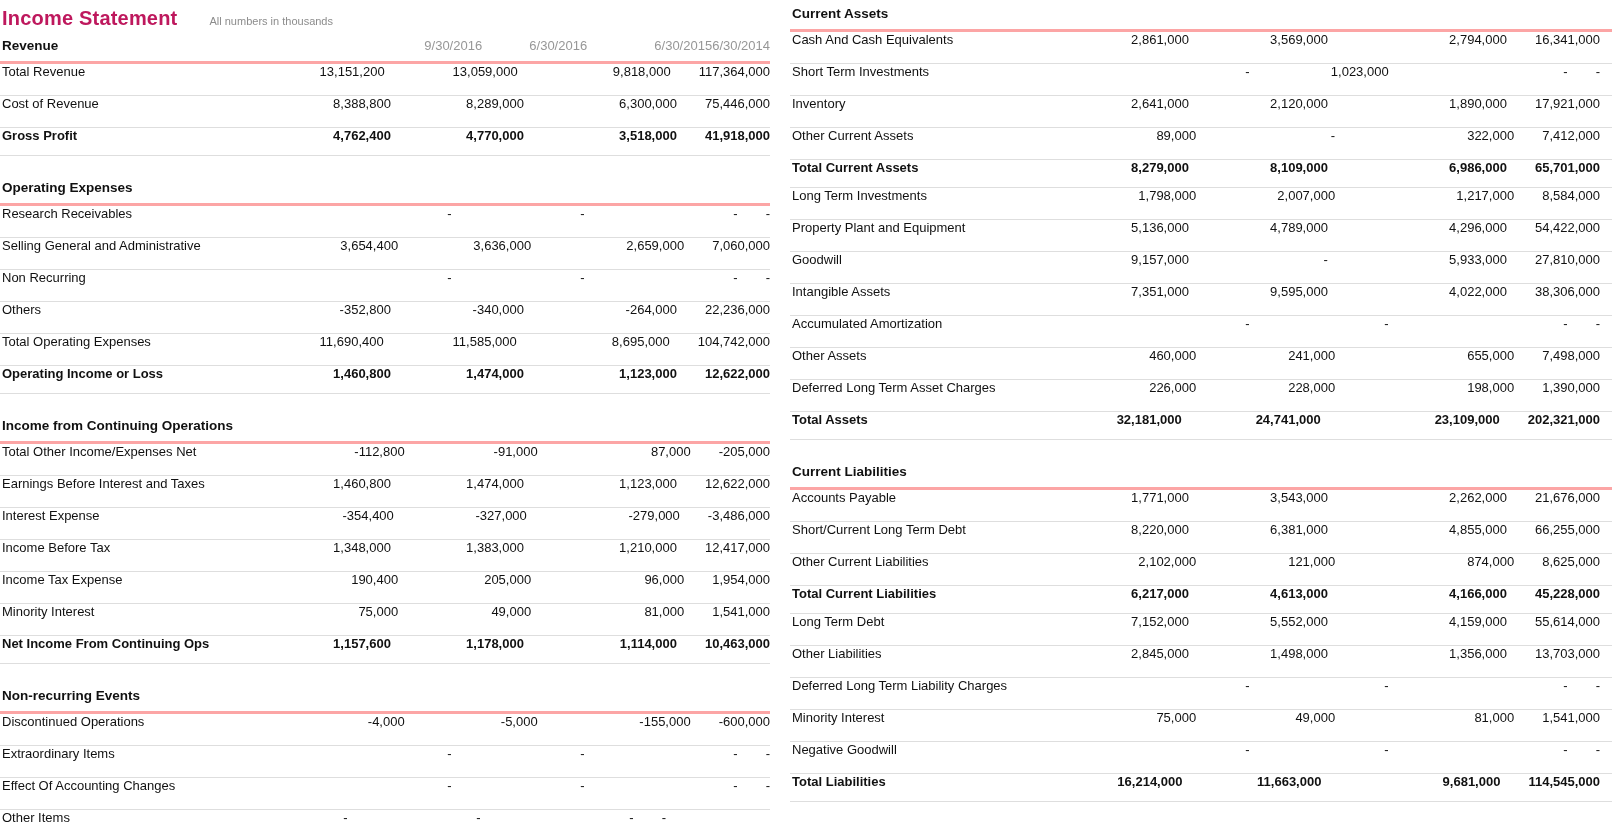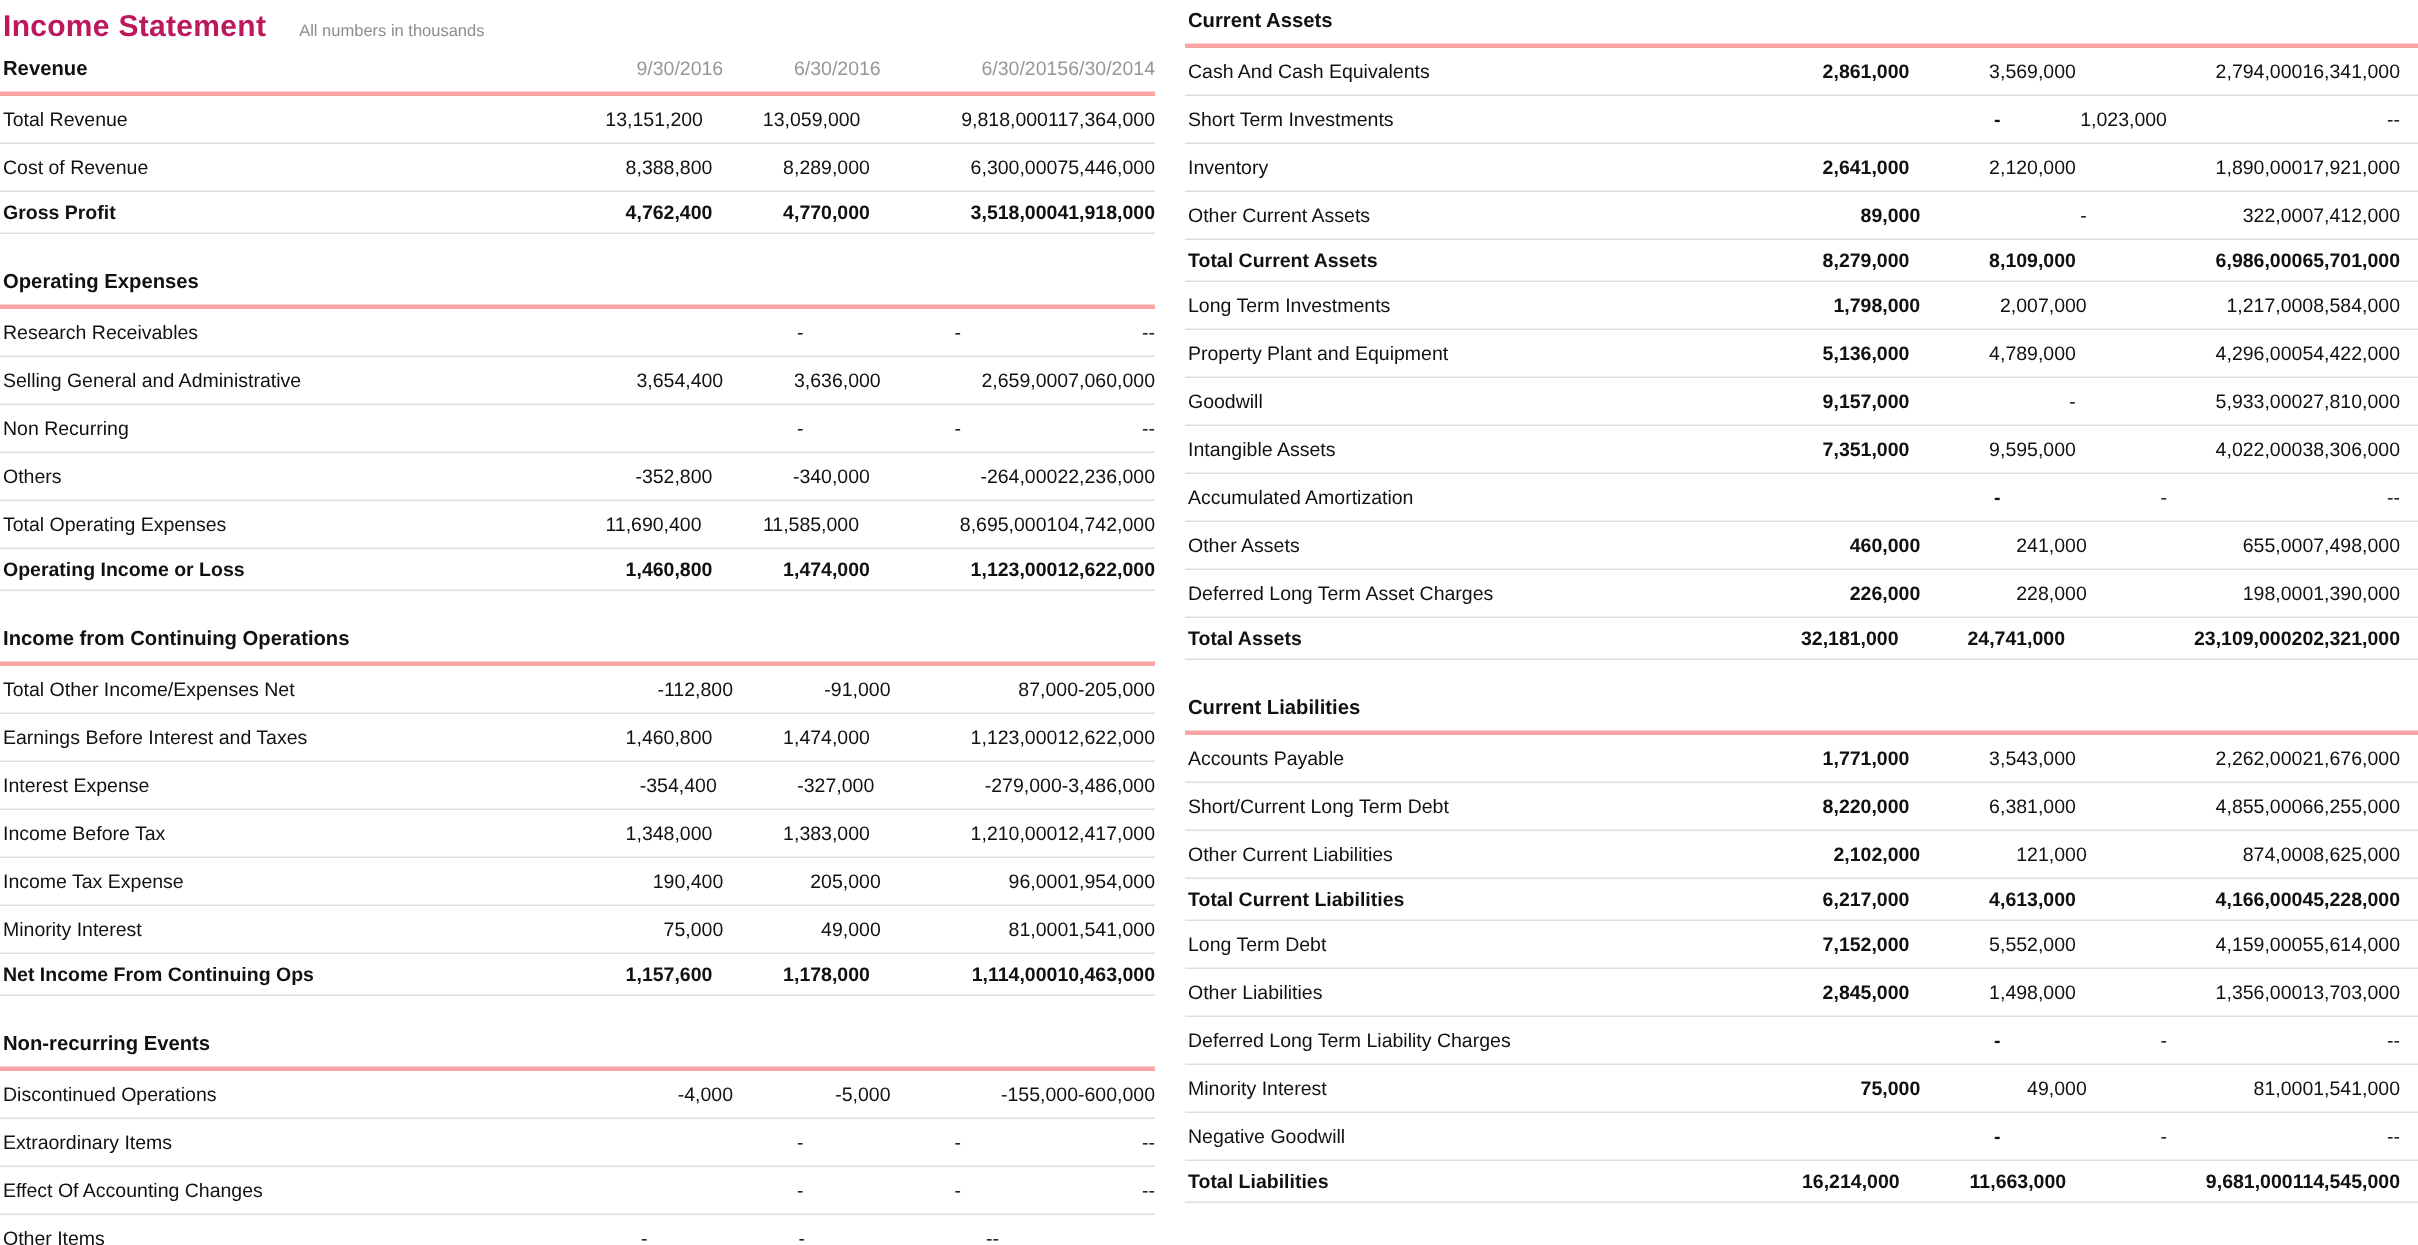--- a/index.html
+++ b/index.html
@@ -28,64 +28,64 @@
   }
   .title {
     font-size: 20px;
     font-weight: bold;
     letter-spacing: 0.2px;
     color: #be185d;
   }
   .subtitle {
     font-size: 11px;
     color: #8c8c8c;
-    margin-left: 22px;
+    margin-left: 32px;
     text-align: center;
   }
 
   .section { margin-top: 20px; }
   .section.first { margin-top: 0; }
   .panel-right .section.first .sec-header { padding-top: 6px; }
 
   .sec-header {
     display: flex;
     align-items: baseline;
     border-bottom: 3px solid #fca5a5;
     padding: 4px 0 8px 2px;
     font-size: 13.5px;
     font-weight: bold;
     color: #111111;
   }
   .sec-label { flex: 1; }
 
   .row {
     display: flex;
-    align-items: center;
     height: 31px;
     border-bottom: 1px solid #dedede;
     font-size: 13px;
     padding-left: 2px;
     color: #111111;
+    gap: 28px;
   }
   .row.bold { font-weight: bold; height: 27px; }
   .row.no-border { border-bottom: none; }
   .label { flex: 1; white-space: nowrap; }
   .cell { text-align: right; white-space: nowrap; }
 
   
   .t-left .sec-header > .cell:nth-of-type(1), .t-left .row > .cell:nth-of-type(1) { width: 115px; }
   .t-left .sec-header > .cell:nth-of-type(2), .t-left .row > .cell:nth-of-type(2) { width: 115px; }
   .t-left .sec-header > .cell:nth-of-type(3), .t-left .row > .cell:nth-of-type(3) { width: 105px; }
   .t-left .sec-header > .cell:nth-of-type(4), .t-left .row > .cell:nth-of-type(4) { width: 125px; }
   .t-left .row.shifted { padding-right: 104px; }
 
   
   .t-right .row { padding-right: 12px; }
   .t-right .row > .cell:nth-of-type(1) { width: 110px; }
-  .t-right .row > .cell:nth-of-type(2) { width: 110px; font-weight: bold; }
+  .t-right .row > .cell:nth-of-type(2) { width: 110px; }
   .t-right .row > .cell:nth-of-type(3) { width: 111px; }
   .t-right .row > .cell:nth-of-type(4) { width: 151px; }
 
   .col-h {
     color: #979797;
     font-weight: normal;
     font-size: 13px;
   }
 </style>
 </head>

